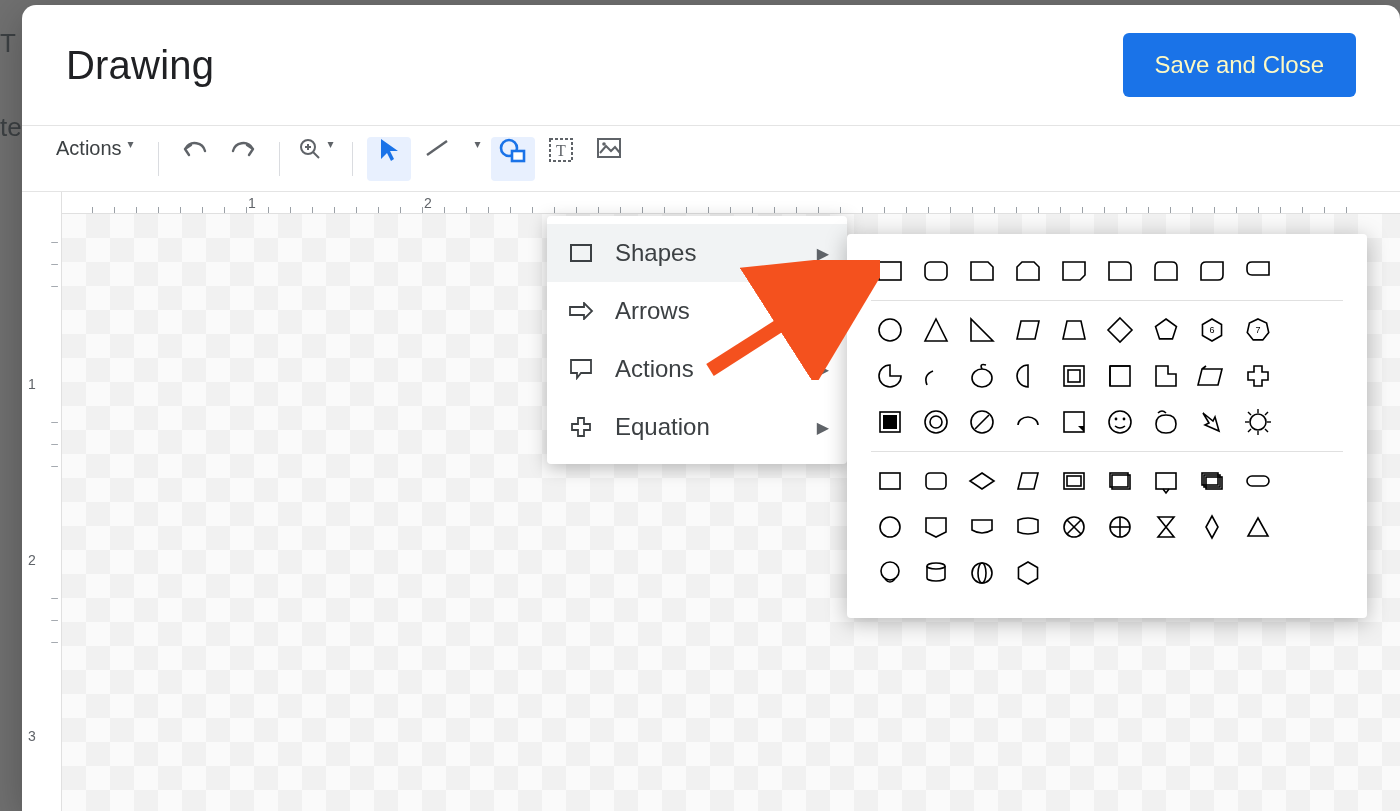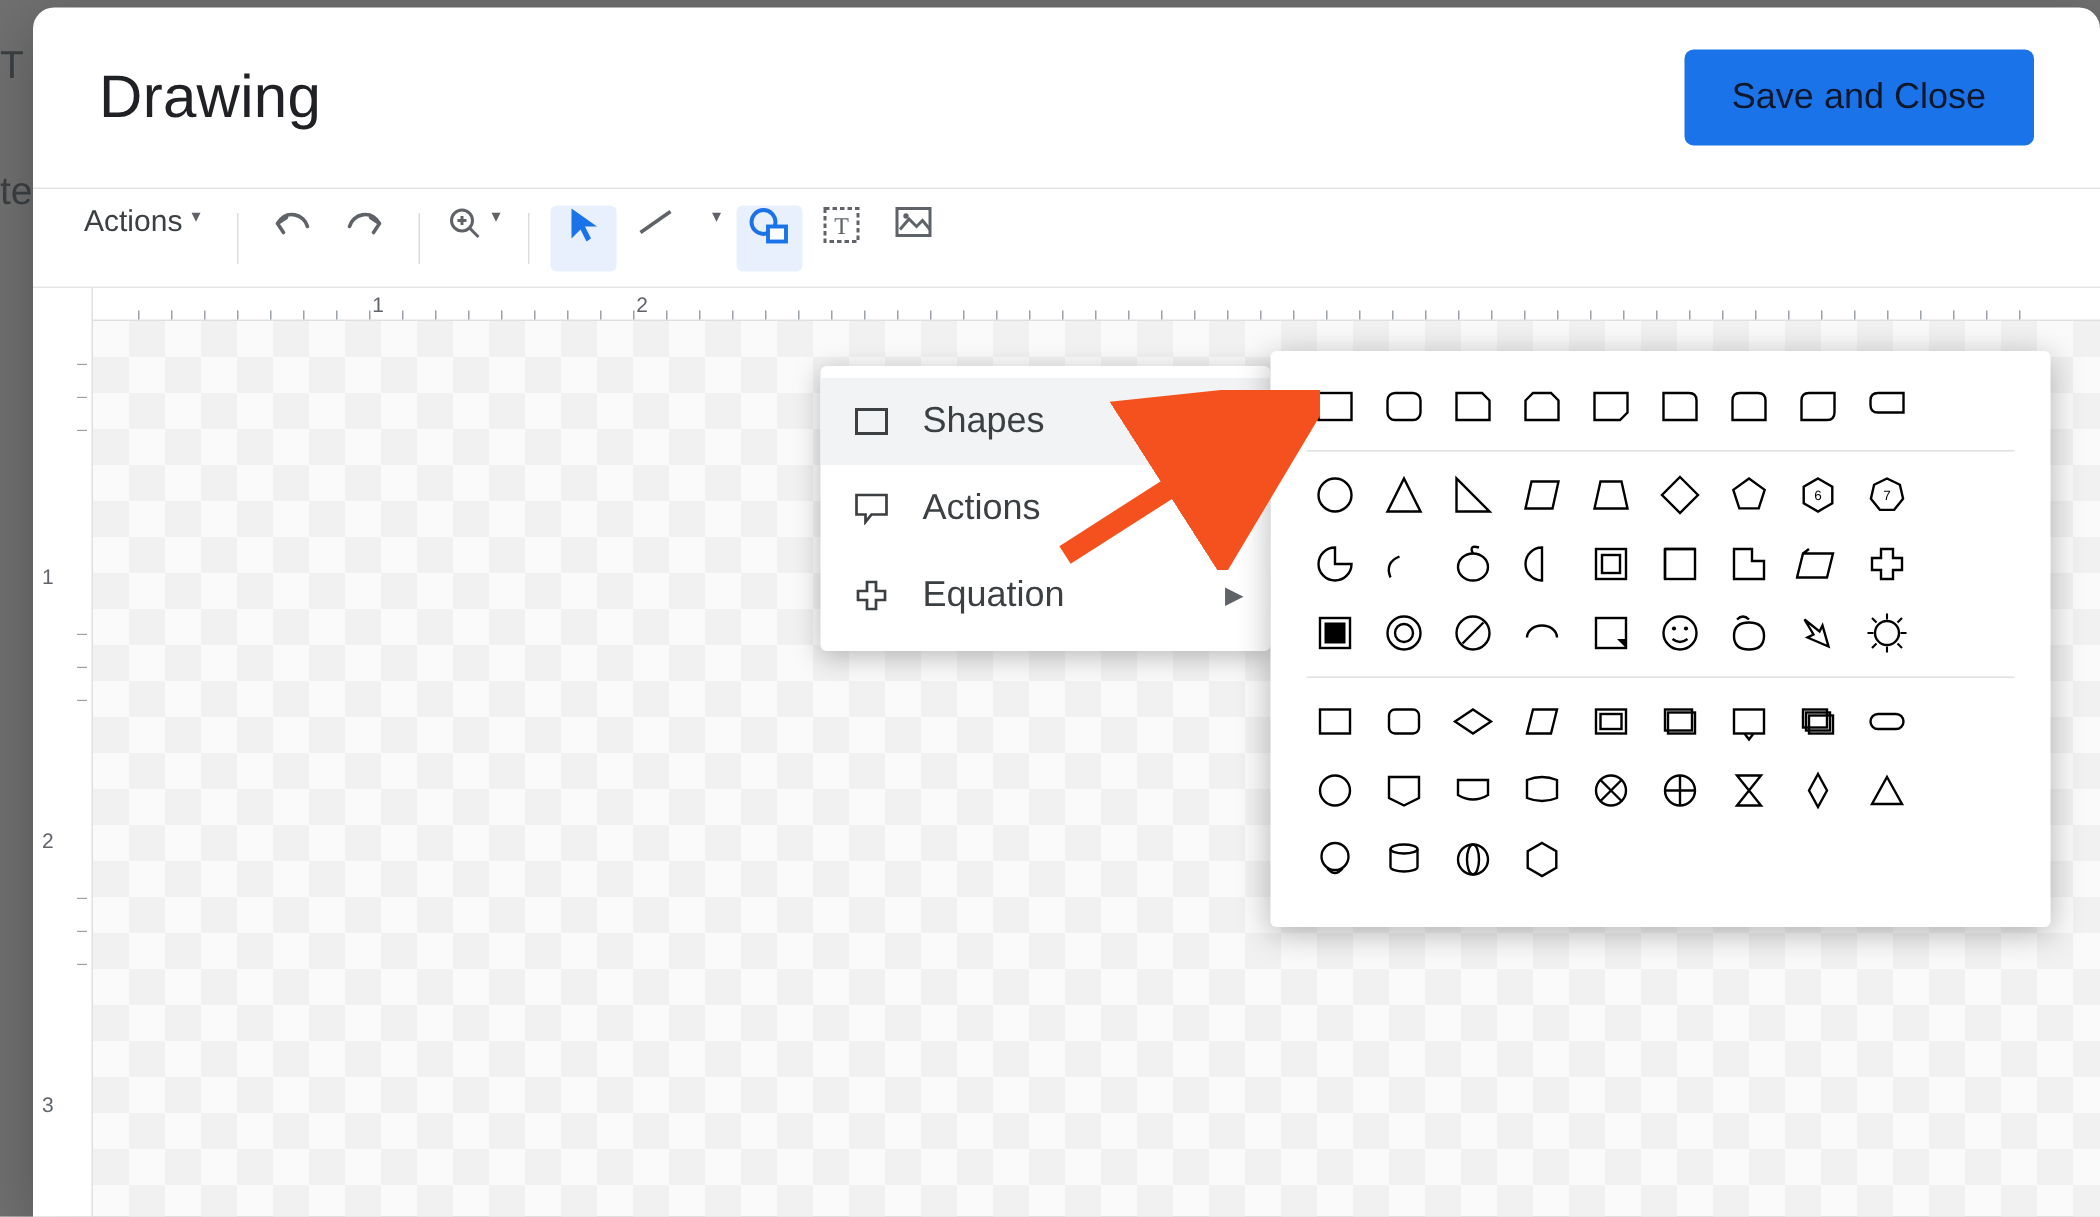--- a/index.html
+++ b/index.html
@@ -11,21 +11,21 @@
     box-shadow:0 10px 40px rgba(0,0,0,.25);
     display:flex; flex-direction:column;
   }
   .dialog-header {
     display:flex; align-items:center; justify-content:space-between;
     padding:28px 44px 28px 44px;
     border-bottom:1px solid #e4e4e4;
   }
   .dialog-title { font-size:40px; font-weight:400; color:#202124; letter-spacing:0.2px;}
   .save-btn {
-    background:#1a73e8; color:#0f172a; border:none; border-radius:6px;
+    background:#1a73e8; color:#fef9c3; border:none; border-radius:6px;
     font-size:24px; font-weight:500; padding:18px 32px; cursor:pointer;
   }
   .toolbar {
     display:flex; align-items:center; padding:10px 24px; gap:4px;
     border-bottom:1px solid #e4e4e4; height:66px;
   }
   .tb-btn {
     display:flex; align-items:flex-start; justify-content:center;
     height:44px; min-width:44px; border-radius:4px; cursor:pointer;
     color:#5f6368;
@@ -57,21 +57,20 @@
       linear-gradient(-45deg,transparent 75%,#f1f1f1 75%);
     background-size:48px 48px;
     background-position:0 0,0 24px,24px -24px,-24px 0;
     background-color:#fafafa;
   }
   
   .menu {
     position:absolute; background:#fff; border-radius:4px;
     box-shadow:0 4px 18px rgba(0,0,0,.25); padding:8px 0;
     z-index:10;
-    margin-top:28px;
   }
   .menu.shape-menu { left:547px; top:216px; width:300px;}
   .menu-item {
     display:flex; align-items:center; padding:0 20px; height:58px;
     font-size:24px; color:#3c4043; cursor:pointer; gap:20px;
     position:relative;
   }
   .menu-item.hover { background:#f1f3f4;}
   .menu-item .sub { position:absolute; right:18px; font-size:16px; color:#5f6368;}
   .menu-icon { width:28px; display:flex; justify-content:center; }
@@ -255,20 +254,29 @@
     <span class="menu-icon">
         <svg width="24" height="20" viewBox="0 0 24 20">
           <rect x="2" y="2" width="20" height="16" fill="none" stroke="#3c4043" stroke-width="2"></rect>
         </svg>
       </span>
     <span>Shapes</span>
     <span class="sub">▶</span>
   </div>
   <div class="menu-item">
     <span class="menu-icon">
+        <svg width="26" height="18" viewBox="0 0 26 18">
+          <path d="M2 5 h14 v-4 l8 8 l-8 8 v-4 h-14 z" fill="none" stroke="#3c4043" stroke-width="1.8"></path>
+        </svg>
+      </span>
+    <span>Arrows</span>
+    <span class="sub">▶</span>
+  </div>
+  <div class="menu-item">
+    <span class="menu-icon">
         <svg width="24" height="22" viewBox="0 0 24 22">
           <path d="M2 2 h20 v13 h-10 l-4 5 v-5 h-6 z" fill="none" stroke="#3c4043" stroke-width="1.8"></path>
         </svg>
       </span>
     <span>Actions</span>
     <span class="sub">▶</span>
   </div>
   <div class="menu-item">
     <span class="menu-icon">
         <svg width="22" height="22" viewBox="0 0 22 22">

